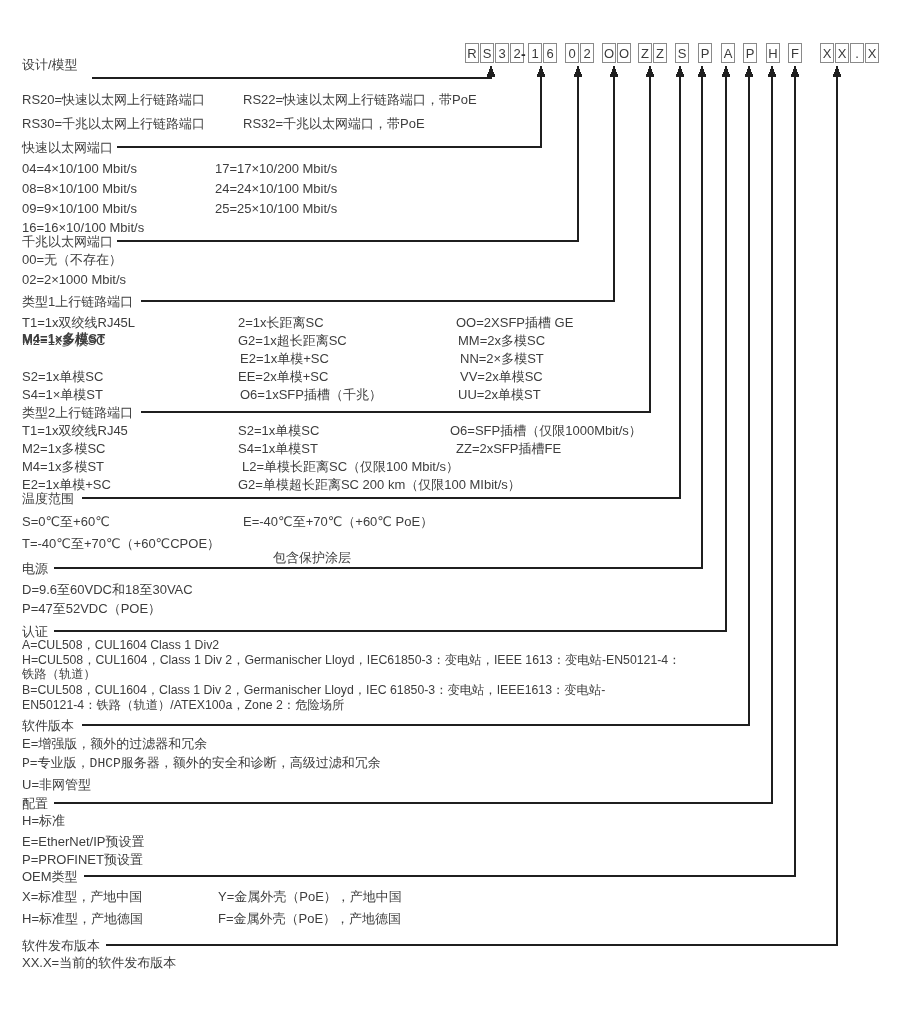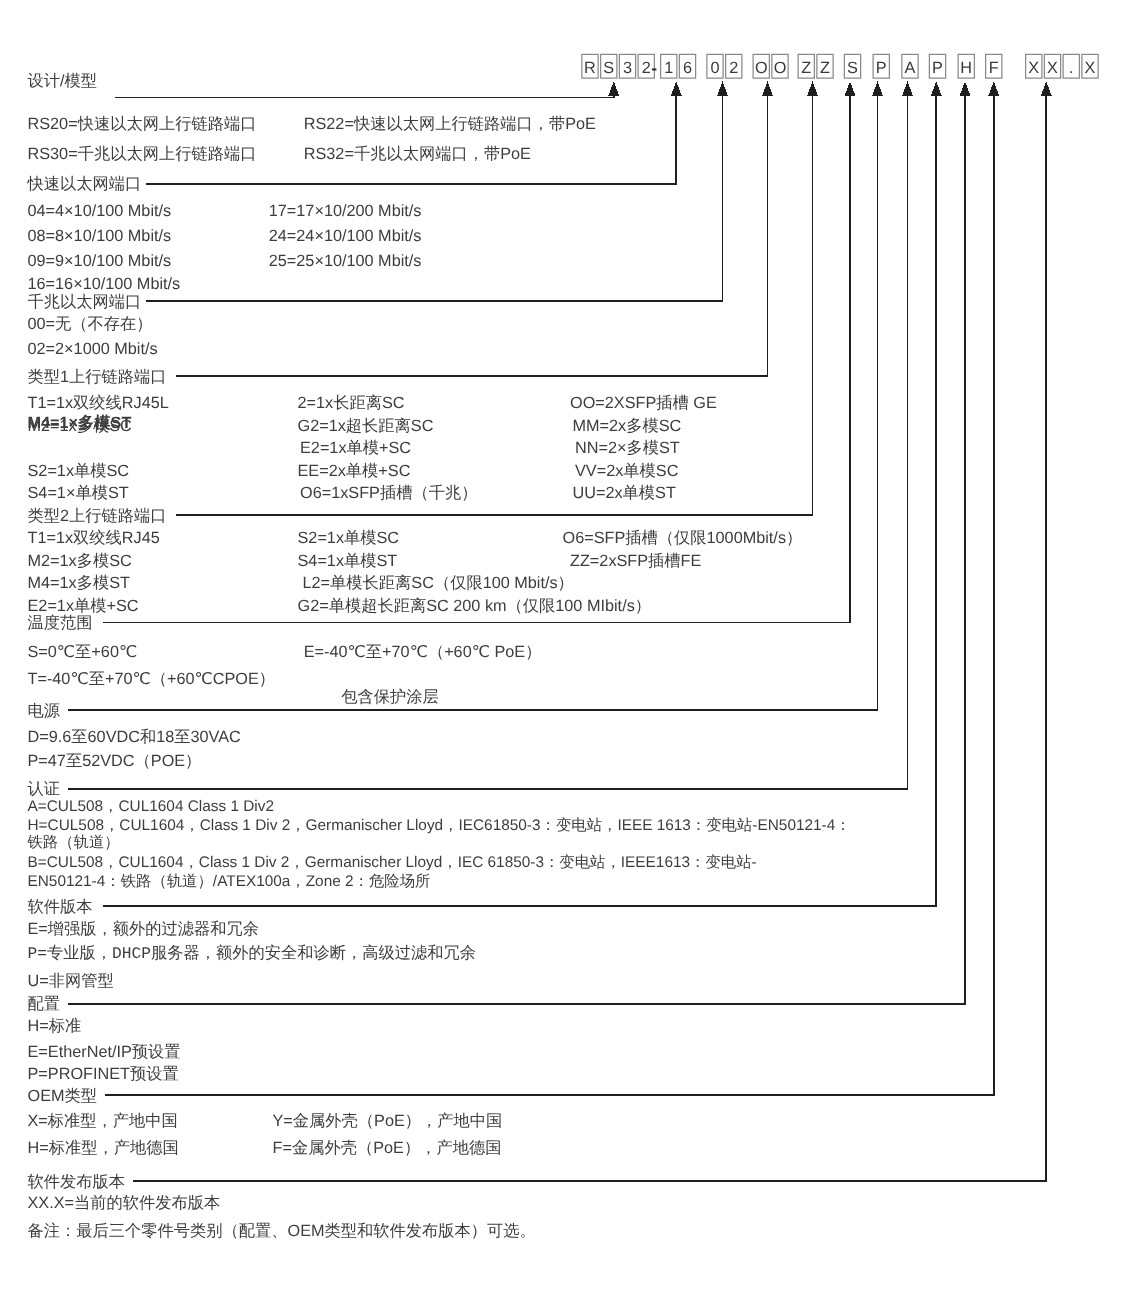--- a/index.html
+++ b/index.html
@@ -172,14 +172,13 @@
       <span class="opt" style="left: 22px; top: 841px;">E=EtherNet/IP预设置</span>
       <span class="opt" style="left: 22px; top: 859px;">P=PROFINET预设置</span>
       <span class="sec-label" style="left: 22px; top: 876px;">OEM类型</span>
       <span class="opt" style="left: 22px; top: 896px;">X=标准型，产地中国</span>
       <span class="opt" style="left: 218px; top: 896px;">Y=金属外壳（PoE），产地中国</span>
       <span class="opt" style="left: 22px; top: 918px;">H=标准型，产地德国</span>
       <span class="opt" style="left: 218px; top: 918px;">F=金属外壳（PoE），产地德国</span>
       <span class="sec-label" style="left: 22px; top: 945px;">软件发布版本</span>
       <span class="opt" style="left: 22px; top: 962px;">XX.X=当前的软件发布版本</span>
     </div>
-  <span class="opt" id="note" style="left:22px;top:984px">备注：最后三个零件号类别（配置、OEM类型和软件发布版本）可选。</span>
 </div>
 
 </body></html>

